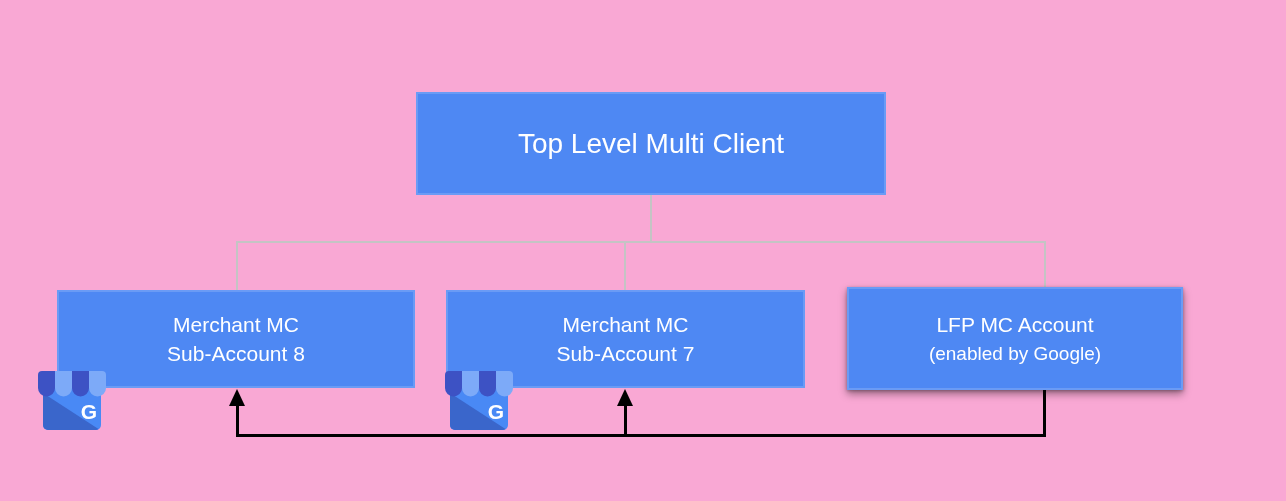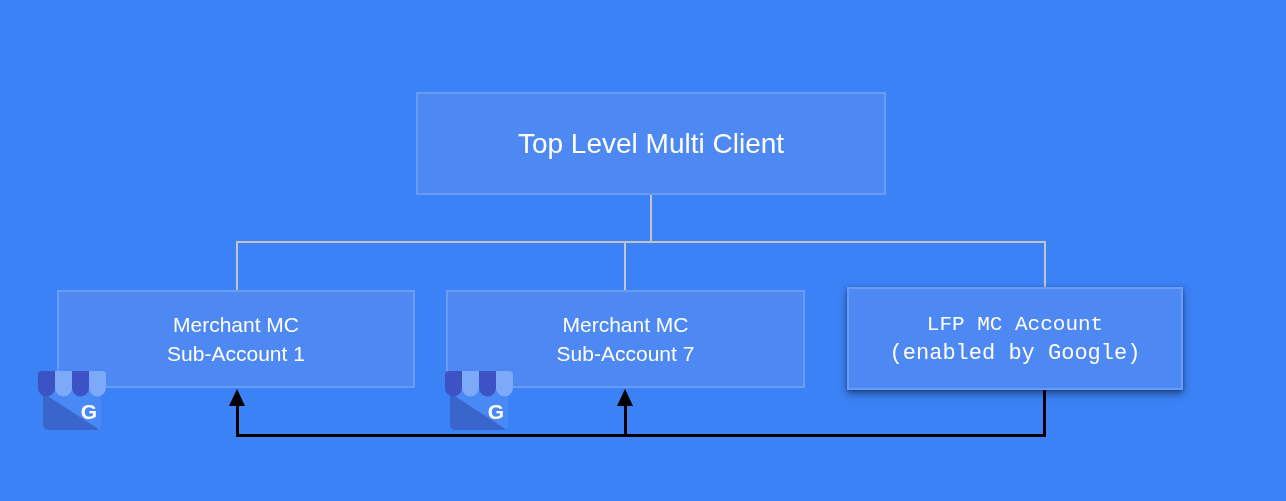--- a/index.html
+++ b/index.html
@@ -1,38 +1,38 @@
 <!DOCTYPE html>
 <html><head>
 <meta charset="utf-8">
 <style>
   html,body{margin:0;padding:0;background:#ffffff;}
   .canvas{
     position:relative;
     width:1286px;height:501px;
-    background:#3b82f6;
+    background:#f9a8d4;
     font-family:"Liberation Sans", sans-serif;
     overflow:hidden;
   }
   .box{
     position:absolute;
     background:#4e88f3;
     color:#ffffff;
     display:flex;flex-direction:column;
     justify-content:center;align-items:center;
     text-align:center;
     box-shadow: inset 0 0 0 2px rgba(255,255,255,0.16);
   }
   .box .ln{display:block;}
   .box-mca{left:416px;top:92px;width:470px;height:103px;font-size:28px;line-height:40px;}
   .box-sub1{left:57px;top:290px;width:358px;height:98px;font-size:21px;line-height:29px;}
   .box-sub2{left:446px;top:290px;width:359px;height:98px;font-size:21px;line-height:29px;}
   .box-lfp{left:847px;top:287px;width:336px;height:103px;font-size:21px;line-height:29px;
-           box-shadow:0 4px 8px rgba(0,0,0,0.40), 0 1px 3px rgba(0,0,0,0.25), inset 0 0 0 2px rgba(255,255,255,0.16);font-family:Liberation Mono, monospace;}
-  .box-lfp .ln2{font-size:22px;}
+           box-shadow:0 4px 8px rgba(0,0,0,0.40), 0 1px 3px rgba(0,0,0,0.25), inset 0 0 0 2px rgba(255,255,255,0.16);}
+  .box-lfp .ln2{font-size:19px;}
   .gline{position:absolute;background:#c4c4c4;}
   .bline{position:absolute;background:#000000;}
   .arrowhead{
     position:absolute;width:0;height:0;
     border-left:8px solid transparent;
     border-right:8px solid transparent;
     border-bottom:17px solid #000000;
   }
   .gmb-icon{position:absolute;width:68px;height:64px;}
 </style>
@@ -53,21 +53,21 @@
   <div class="bline" style="left:624px;top:404px;width:3px;height:33px;"></div>
   <div class="arrowhead" style="left:229px;top:389px;"></div>
   <div class="arrowhead" style="left:617px;top:389px;"></div>
 
   <div class="box box-mca">
     <span class="ln">Top Level Multi Client</span>
   </div>
 
   <div class="box box-sub1">
     <span class="ln">Merchant MC</span>
-    <span class="ln">Sub-Account 1</span>
+    <span class="ln">Sub-Account 8</span>
   </div>
 
   <div class="box box-sub2">
     <span class="ln">Merchant MC</span>
     <span class="ln">Sub-Account 7</span>
   </div>
 
   <div class="box box-lfp">
     <span class="ln">LFP MC Account</span>
     <span class="ln ln2">(enabled by Google)</span>

